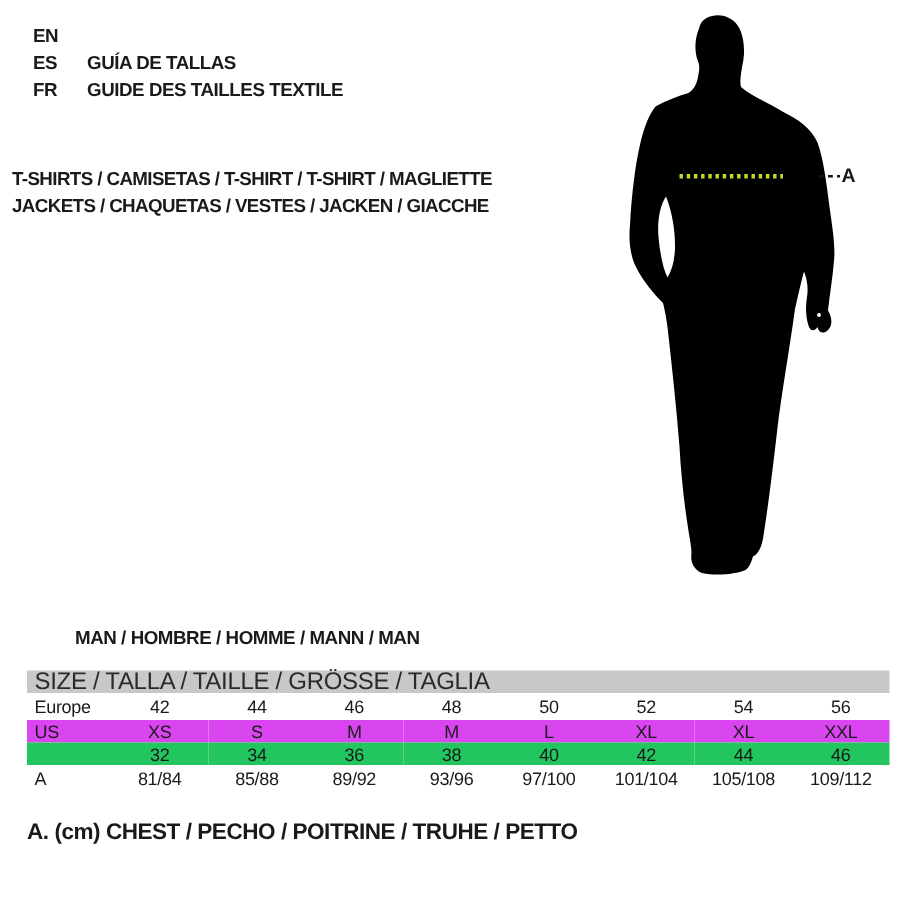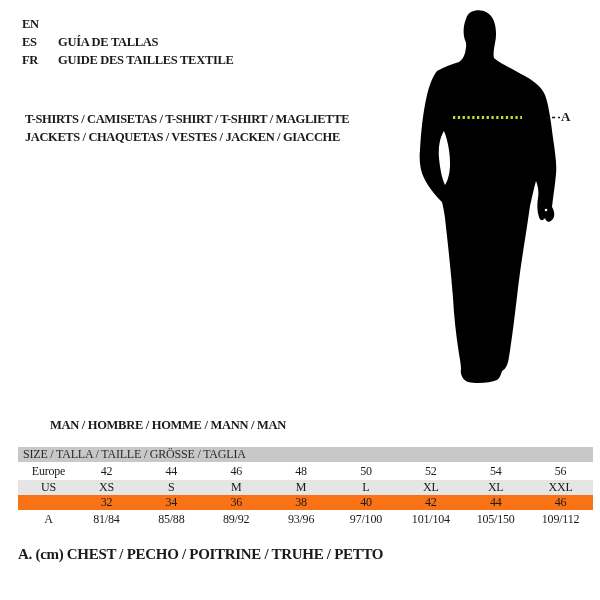--- a/index.html
+++ b/index.html
@@ -1,37 +1,37 @@
 <!DOCTYPE html>
 <html><head>
 <meta charset="utf-8">
 <style>
   html,body{margin:0;padding:0;background:#fff;}
   .canvas{
     position:relative;width:600px;height:600px;background:#fff;overflow:hidden;
-    font-family:Liberation Serif, serif;color:#1a1a1a;
+    font-family:Liberation Sans, sans-serif;color:#1a1a1a;
   }
   
   .lang-block{position:absolute;left:22px;top:15px;}
   .lang-row{display:flex;height:18px;line-height:18px;font-size:12.5px;font-weight:bold;letter-spacing:-0.3px;}
   .lang-code{width:36px;flex:0 0 36px;}
   
-  .garments{position:absolute;left:25px;top:111px;}
+  .garments{position:absolute;left:8px;top:111px;}
   .garment-line{height:17.5px;line-height:17.5px;font-size:12.5px;font-weight:bold;letter-spacing:-0.4px;white-space:nowrap;}
   
   .figure-svg{position:absolute;left:405px;top:0;width:170px;height:400px;}
   .measure-a{position:absolute;left:561px;top:109px;font-size:13px;font-weight:bold;letter-spacing:0;}
   
   .section-title{position:absolute;left:18px;top:418px;font-size:12.5px;font-weight:bold;letter-spacing:-0.3px;white-space:nowrap;margin-left:32px;}
   
   .size-table-wrap{position:absolute;left:18px;top:447px;width:575px;}
-  .table-header{height:15px;line-height:15px;background:#c8c8c8;font-size:12px;letter-spacing:-0.2px;color:#2a2a2a;padding-left:5px;box-sizing:border-box;}
+  .table-header{height:15px;line-height:15px;background:#c8c8c8;font-size:16px;letter-spacing:-0.2px;color:#2a2a2a;padding-left:5px;box-sizing:border-box;}
   table.size-table{border-collapse:collapse;table-layout:fixed;width:575px;font-size:12px;letter-spacing:-0.2px;}
   table.size-table td{padding:0;text-align:center;vertical-align:middle;white-space:nowrap;}
-  table.size-table td.row-label{text-align:center;padding-left:5px;}
+  table.size-table td.row-label{text-align:left;padding-left:5px;}
   table.size-table tr{height:15px;}
   table.size-table tr.tall{height:18px;}
   table.size-table tr.shaded{background:#ececec;}
   
   .footnote{position:absolute;left:18px;top:546px;font-size:15px;font-weight:bold;letter-spacing:-0.3px;white-space:nowrap;}
 </style>
 </head>
 <body>
 
 <div class="canvas" style="background: rgb(255, 255, 255); color: rgb(26, 26, 26);">
@@ -126,51 +126,51 @@
             <td class="row-label">Europe</td>
             <td>42</td>
             <td>44</td>
             <td>46</td>
             <td>48</td>
             <td>50</td>
             <td>52</td>
             <td>54</td>
             <td>56</td>
           </tr>
-          <tr class="shaded " style="background: #e5e5e5;">
+          <tr class="shaded " style="background: #d946ef;">
             <td class="row-label">US</td>
             <td>XS</td>
             <td>S</td>
             <td>M</td>
             <td>M</td>
             <td>L</td>
             <td>XL</td>
             <td>XL</td>
             <td>XXL</td>
           </tr>
-          <tr class="shaded " style="background: #f97316;">
+          <tr class="shaded " style="background: #22c55e;">
             <td class="row-label"></td>
             <td>32</td>
             <td>34</td>
             <td>36</td>
             <td>38</td>
             <td>40</td>
             <td>42</td>
             <td>44</td>
             <td>46</td>
           </tr>
           <tr class="tall">
             <td class="row-label">A</td>
             <td>81/84</td>
             <td>85/88</td>
             <td>89/92</td>
             <td>93/96</td>
             <td>97/100</td>
             <td>101/104</td>
-            <td>105/150</td>
+            <td>105/108</td>
             <td>109/112</td>
           </tr>
         </tbody>
     </table>
   </div>
 
   <div class="footnote">A. (cm) CHEST / PECHO / POITRINE / TRUHE / PETTO</div>
 
 </div>
 

